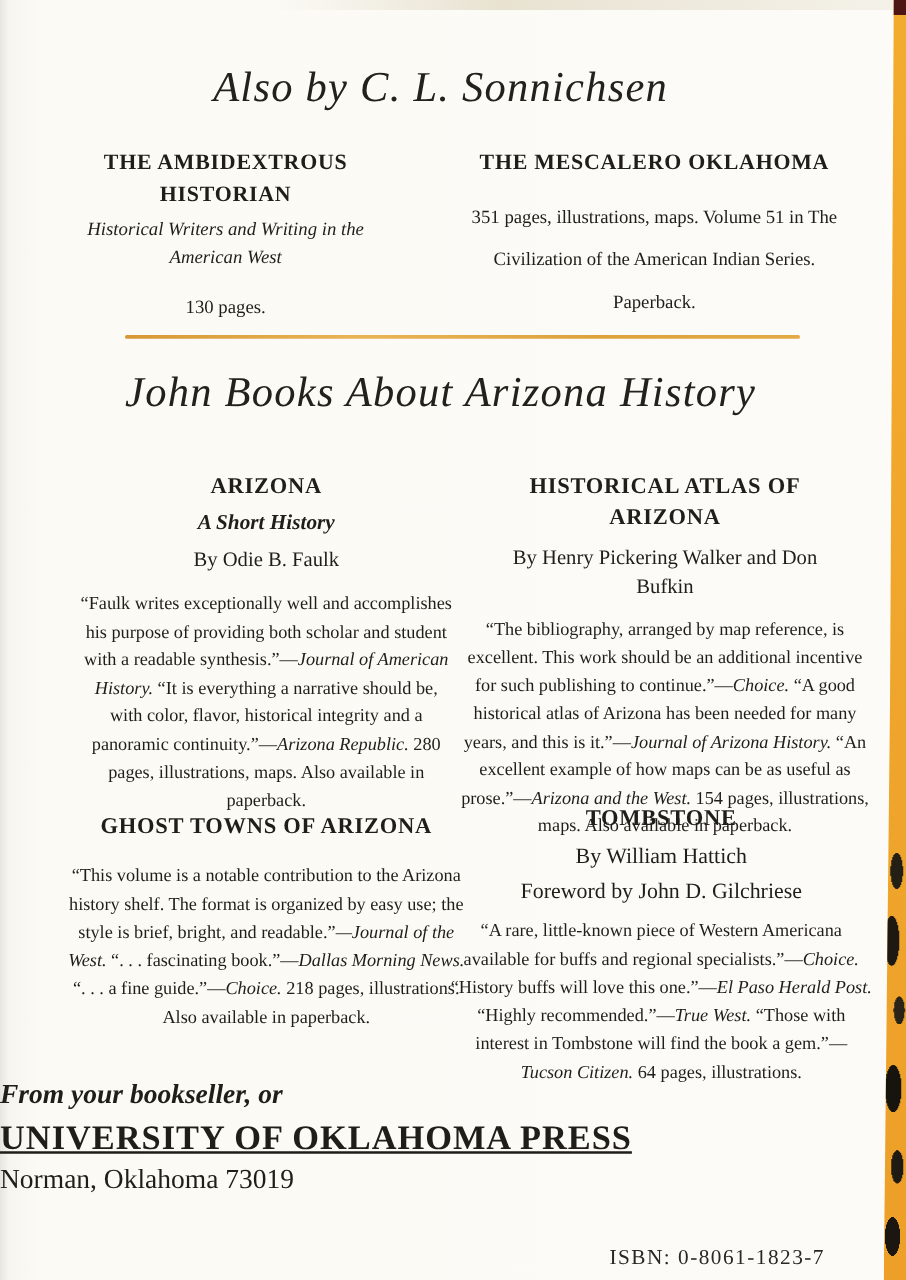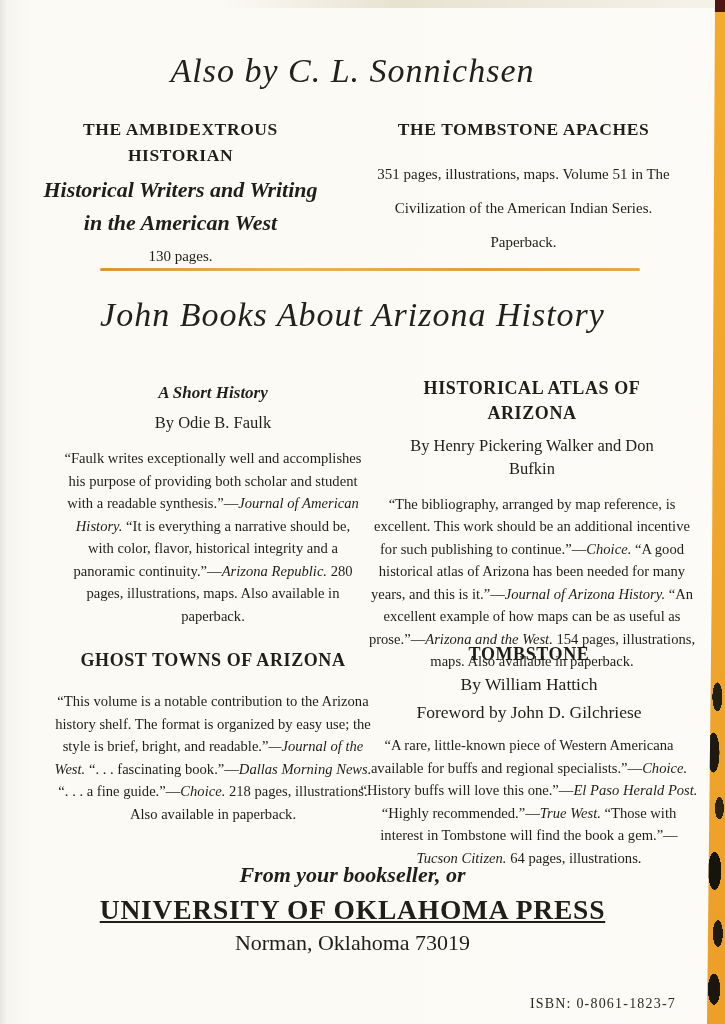--- a/index.html
+++ b/index.html
@@ -34,32 +34,32 @@
       radial-gradient(9px 26px at 62% 6%,  #241f15 55%, transparent 56%),
       radial-gradient(11px 36px at 42% 22%, #1d1912 55%, transparent 56%),
       radial-gradient(8px 20px  at 72% 38%, #2a2418 55%, transparent 56%),
       radial-gradient(12px 34px at 48% 56%, #17140e 55%, transparent 56%),
       radial-gradient(9px 24px  at 64% 74%, #201b12 55%, transparent 56%),
       radial-gradient(11px 28px at 45% 90%, #1b1610 55%, transparent 56%);
   }
 
   
   .abs { position:absolute; }
-  .center { text-align:center; }
+  .center { text-align:left; }
 
   .script-header {
     left:0; width:705px; text-align:center;
     font-style:italic; font-size:34px; letter-spacing:1px; color:#23211b;
   }
 
   .also-row { top:116px; left:35px; width:655px; display:flex; justify-content:center; gap:42px; }
   .also-book { text-align:center; }
   .also-book .bk-title { font-weight:bold; font-size:17.5px; letter-spacing:.6px; line-height:1.5; }
-  .also-book .bk-subtitle { font-weight:bold; font-style:italic; font-size:22px; line-height:1.5; margin-top:4px; }
-  .also-book .bk-details { font-size:15px; margin-top:5px; line-height:1.6; }
+  .also-book .bk-subtitle { font-weight:normal; font-style:italic; font-size:15px; line-height:1.5; margin-top:4px; }
+  .also-book .bk-details { font-size:15px; margin-top:16px; line-height:1.6; }
   .also-book.right { width:322px; }
   .also-book.right .bk-details { margin-top:16px; line-height:2.25; }
   .also-book.left { width:280px; }
 
   .gold-rule {
     top:268px; left:100px; width:540px; height:3px; border-radius:2px;
     background:linear-gradient(90deg,#d69833,#e9b458 35%,#dda23c 70%,#e3aa45);
   }
 
   .book-section { text-align:center; }
@@ -70,51 +70,52 @@
   .book-section .bs-review em { font-style:italic; }
 
   #sec-arizona   { top:376px; left:62px;  width:302px; }
   #sec-atlas     { top:376px; left:366px; width:332px; }
   #sec-ghost     { top:648px; left:50px;  width:326px; }
   #sec-tombstone { top:642px; left:360px; width:338px; }
 
   .bookseller { top:862px; left:0; width:705px; font-weight:bold; font-style:italic; font-size:22px; }
   .publisher  { top:894px; left:0; width:705px; font-weight:bold; font-size:27.5px; letter-spacing:.8px;text-decoration:underline; }
   .address    { top:930px; left:0; width:705px; font-size:22px; }
-  .isbn       { top:996px; left:16px; width:660px; text-align:right; font-size:14px; letter-spacing:1.2px; color:#2a2822; }
+  .isbn       { top:996px; left:0; width:660px; text-align:right; font-size:17px; letter-spacing:1.2px; color:#2a2822; }
 </style>
 </head>
 <body>
 
 <div class="scan">
 
   <div class="jacket-strip">
     <div class="strip-top-dark"></div>
     <div class="strip-blotches"></div>
   </div>
 
   <div class="abs script-header" style="top:52px">Also by C. L. Sonnichsen</div>
 
   <div class="abs also-row">
     <div class="also-book left">
       <div class="bk-title">THE AMBIDEXTROUS HISTORIAN</div>
       <div class="bk-subtitle">Historical Writers and Writing in the American West</div>
       <div class="bk-details">130 pages.</div>
     </div>
     <div class="also-book right">
-      <div class="bk-title">THE TOMBSTONE APACHES</div>
+      <div class="bk-title">THE MESCALERO OKLAHOMA</div>
       <div class="bk-details">351 pages, illustrations, maps. Volume 51 in The Civilization of the American Indian Series. Paperback.</div>
     </div>
   </div>
 
   <div class="abs gold-rule"></div>
 
   <div class="abs script-header" style="top:296px">John Books About Arizona History</div>
 
   <div class="abs book-section" id="sec-arizona">
+    <div class="bs-title">ARIZONA</div>
     <div class="bs-subtitle">A Short History</div>
     <div class="bs-byline">By Odie B. Faulk</div>
     <div class="bs-review"><span>“Faulk writes exceptionally well and accomplishes his purpose of providing both scholar and student with a readable synthesis.”—</span><em>Journal of American History.</em><span> “It is everything a narrative should be, with color, flavor, historical integrity and a panoramic continuity.”—</span><em>Arizona Republic.</em><span> 280 pages, illustrations, maps. Also available in paperback.</span></div>
   </div>
 
   <div class="abs book-section" id="sec-atlas">
     <div class="bs-title" style="max-width:250px;margin:0 auto">HISTORICAL ATLAS OF ARIZONA</div>
     <div class="bs-byline" style="max-width:250px;margin:9px auto 0">By Henry Pickering Walker and Don Bufkin</div>
     <div class="bs-review"><span>“The bibliography, arranged by map reference, is excellent. This work should be an additional incentive for such publishing to continue.”—</span><em>Choice.</em><span> “A good historical atlas of Arizona has been needed for many years, and this is it.”—</span><em>Journal of Arizona History.</em><span> “An excellent example of how maps can be as useful as prose.”—</span><em>Arizona and the West.</em><span> 154 pages, illustrations, maps. Also available in paperback.</span></div>
   </div>

